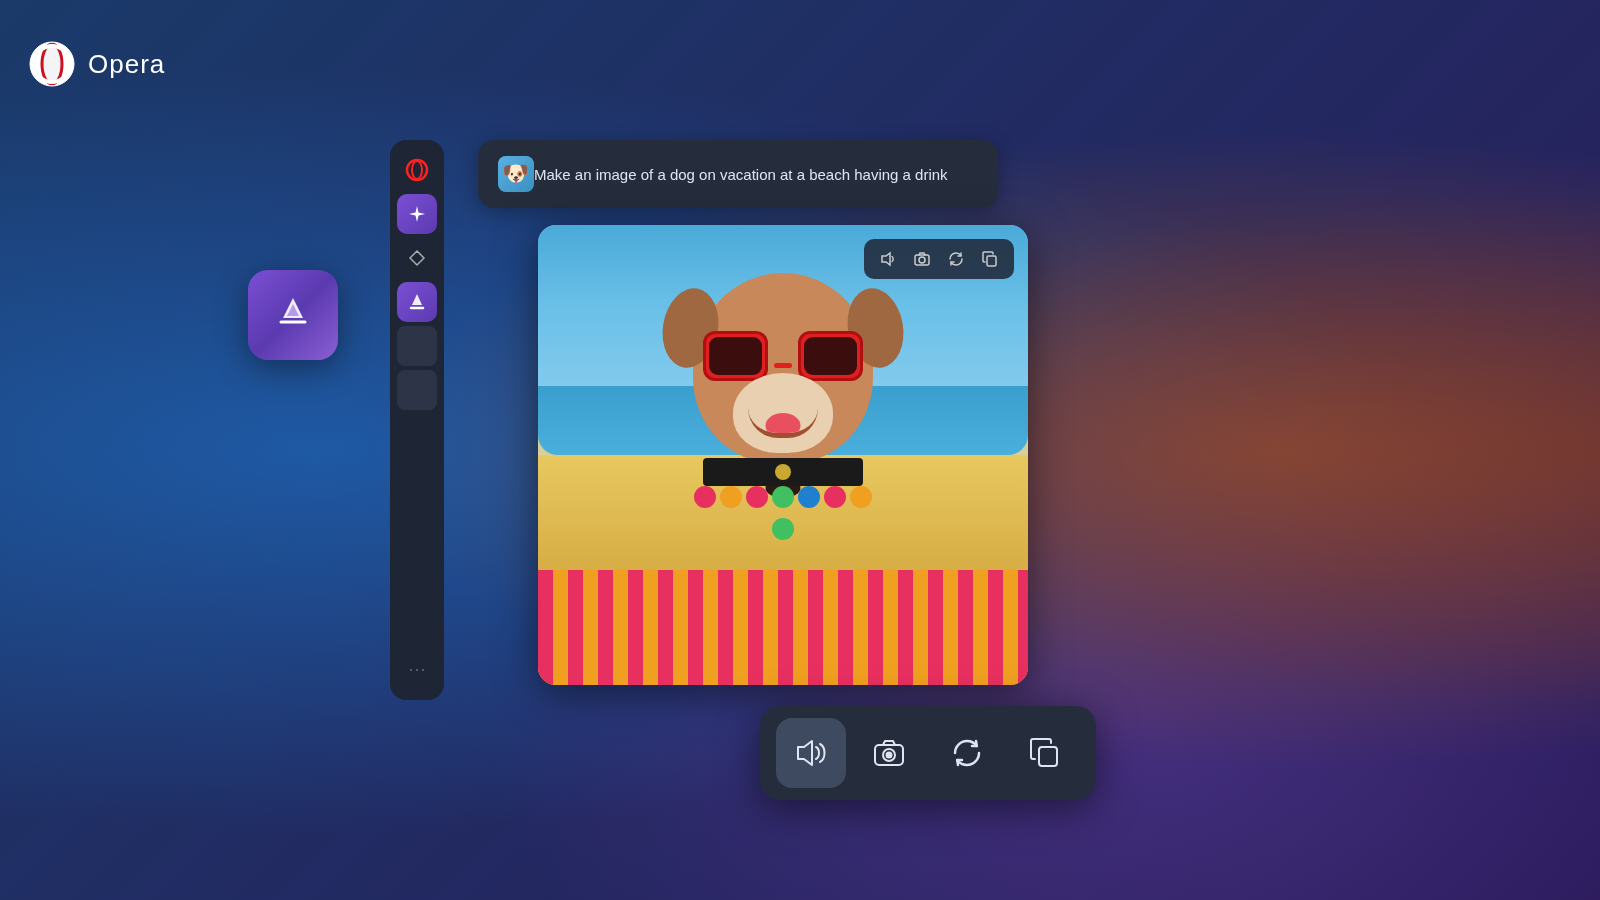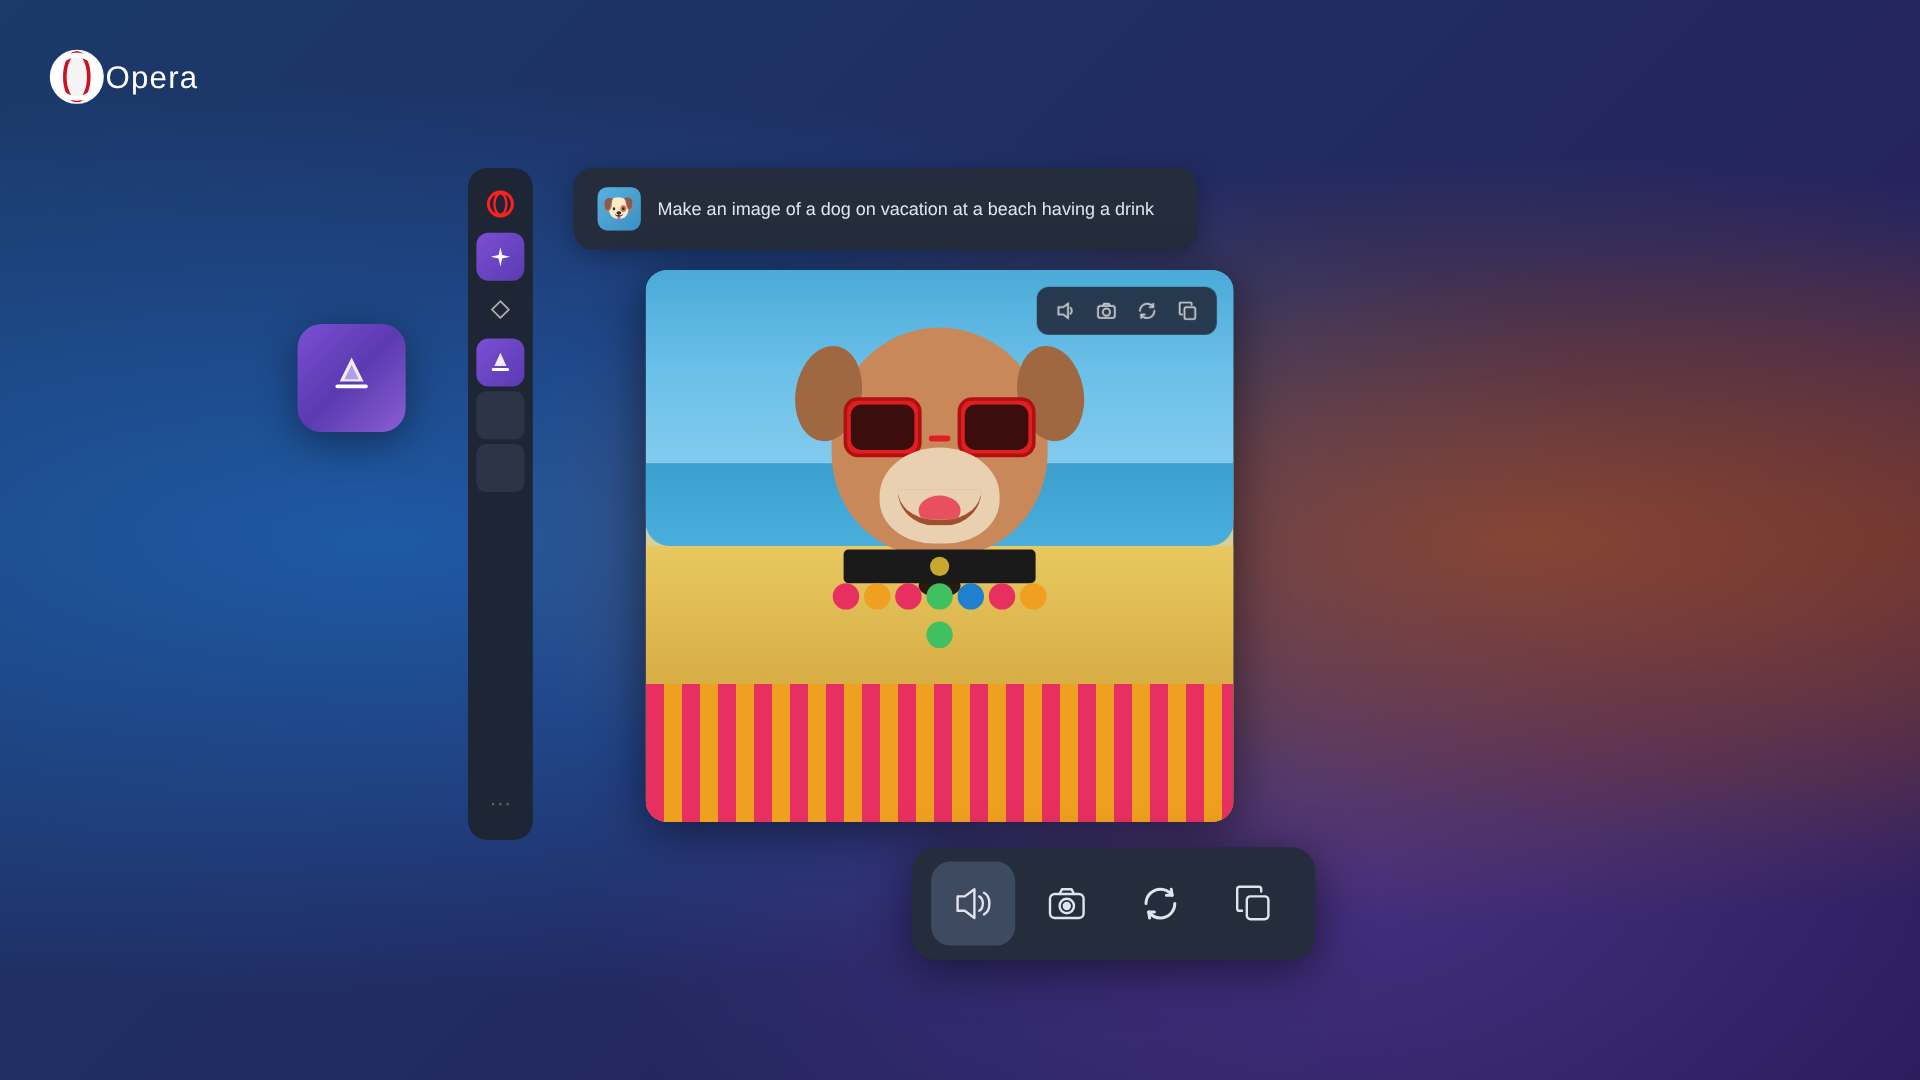--- a/index.html
+++ b/index.html
@@ -22,23 +22,24 @@
         radial-gradient(ellipse at 100% 50%, rgba(120, 40, 20, 0.5) 0%, transparent 40%),
         radial-gradient(ellipse at 70% 80%, rgba(100, 60, 160, 0.5) 0%, transparent 40%),
         radial-gradient(ellipse at 20% 50%, rgba(30, 100, 180, 0.8) 0%, transparent 60%),
         linear-gradient(135deg, #1a3a6a 0%, #2a1a5a 100%);
     }
 
     
     .opera-logo {
       position: absolute;
       top: 40px;
-      left: 40px;
-      display: flex;
-      align-items: center;
+      left: 28px;
+      display: flex;
+      align-items: center;
+      gap: 12px;
       z-index: 10;
     }
 
     .opera-circle {
       width: 48px;
       height: 48px;
     }
 
     .opera-text {
       color: #fff;
@@ -137,21 +138,20 @@
     
     .chat-bubble {
       position: absolute;
       top: 140px;
       left: 478px;
       background: #252d3d;
       border-radius: 16px;
       padding: 16px 20px;
       display: flex;
       align-items: center;
-      gap: 14px;
       z-index: 10;
       width: 520px;
       box-shadow: 0 4px 20px rgba(0,0,0,0.3);
     }
 
     .chat-avatar {
       width: 36px;
       height: 36px;
       border-radius: 8px;
       background: linear-gradient(135deg, #4a9fd4, #2a7faa);

